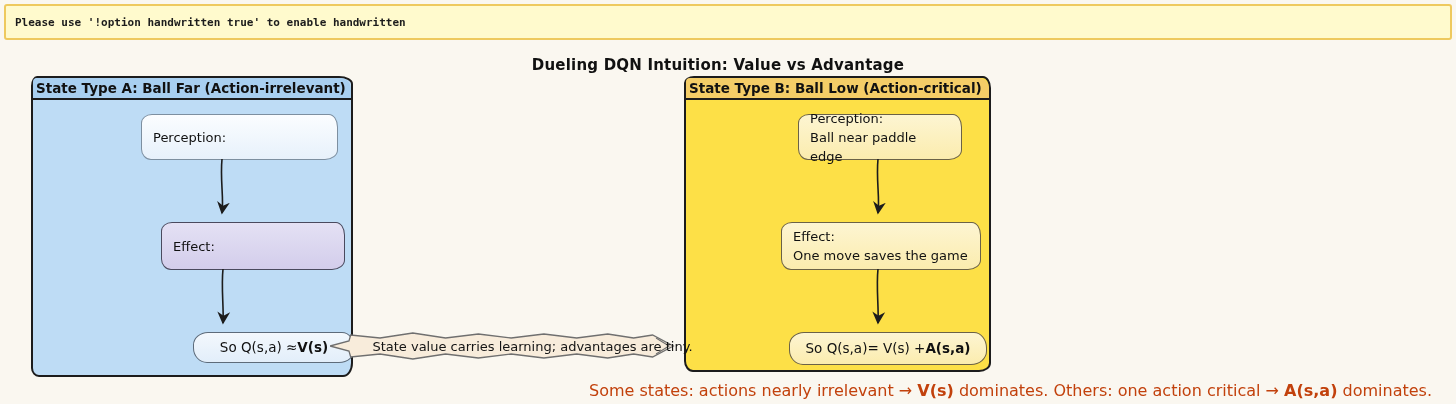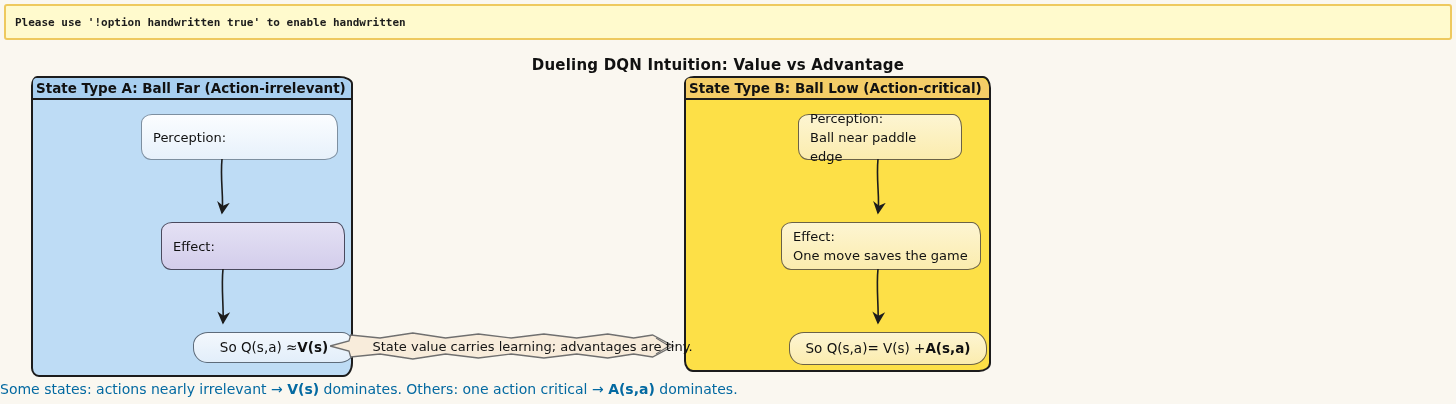--- a/index.html
+++ b/index.html
@@ -52,22 +52,22 @@
 
   
   .callout{position:absolute;height:32px;}
   .callout svg{position:absolute;left:0;top:0;width:100%;height:100%;}
   .callout .callout-text{position:absolute;left:26px;right:14px;top:0;bottom:0;
     display:flex;align-items:center;justify-content:center;
     font-size:13px;white-space:nowrap;color:#141414;margin-left:48px;}
   .callout-a{left:330px;top:330px;width:345px;}
   .callout-b{left:986px;top:330px;width:462px;}
 
-  .caption{position:absolute;top:381px;left:0;width:1432px;text-align:left;
-    font-size:14px;color:#0369a1;}
+  .caption{position:absolute;top:381px;left:0;width:1432px;text-align:right;
+    font-size:16px;color:#c2410c;}
 </style>
 </head>
 <body>
 
 <div id="canvas">
 
   <div class="banner">
     <span>Please use '!option handwritten true' to enable handwritten</span>
   </div>
 

